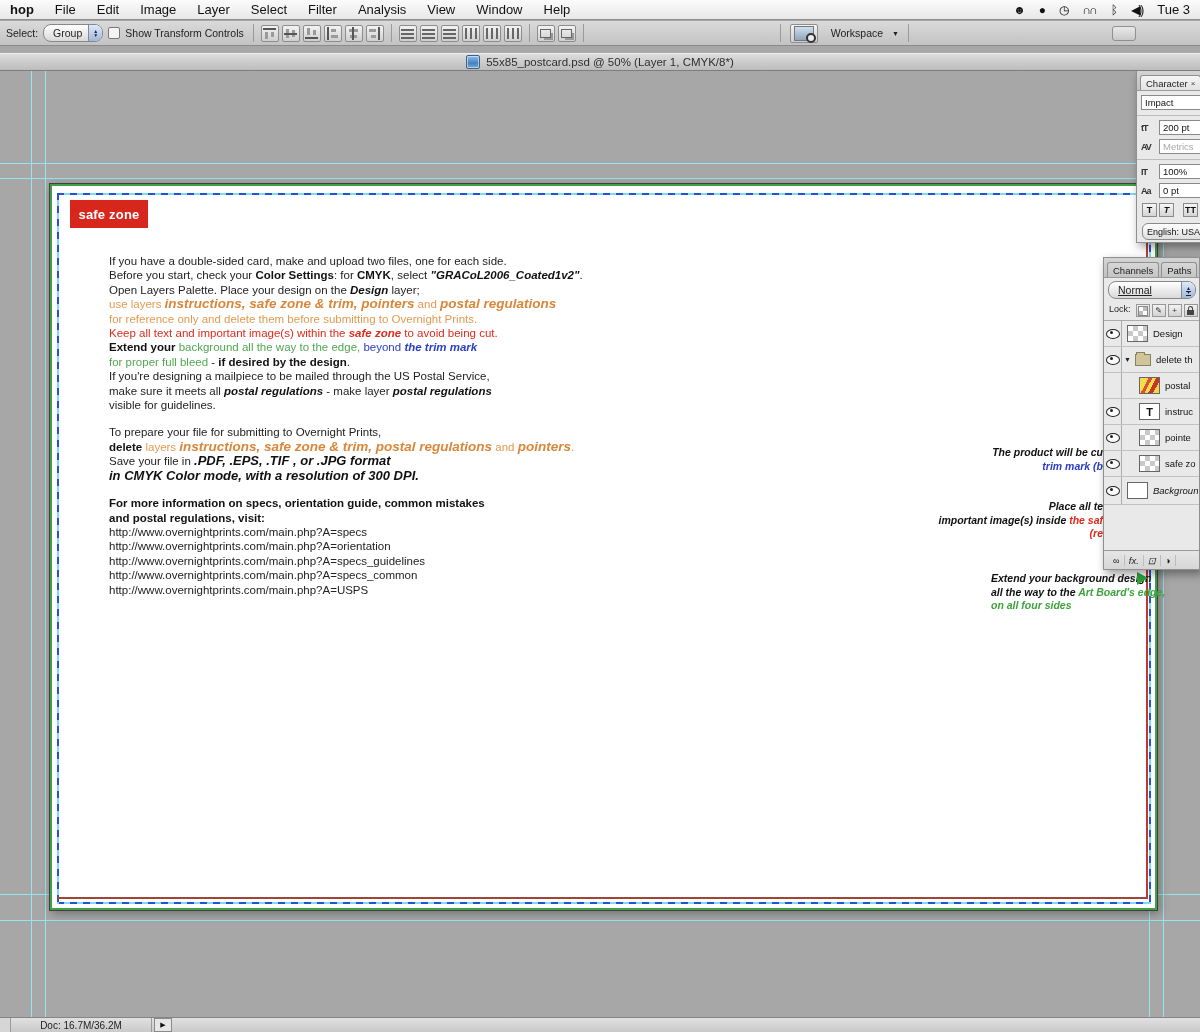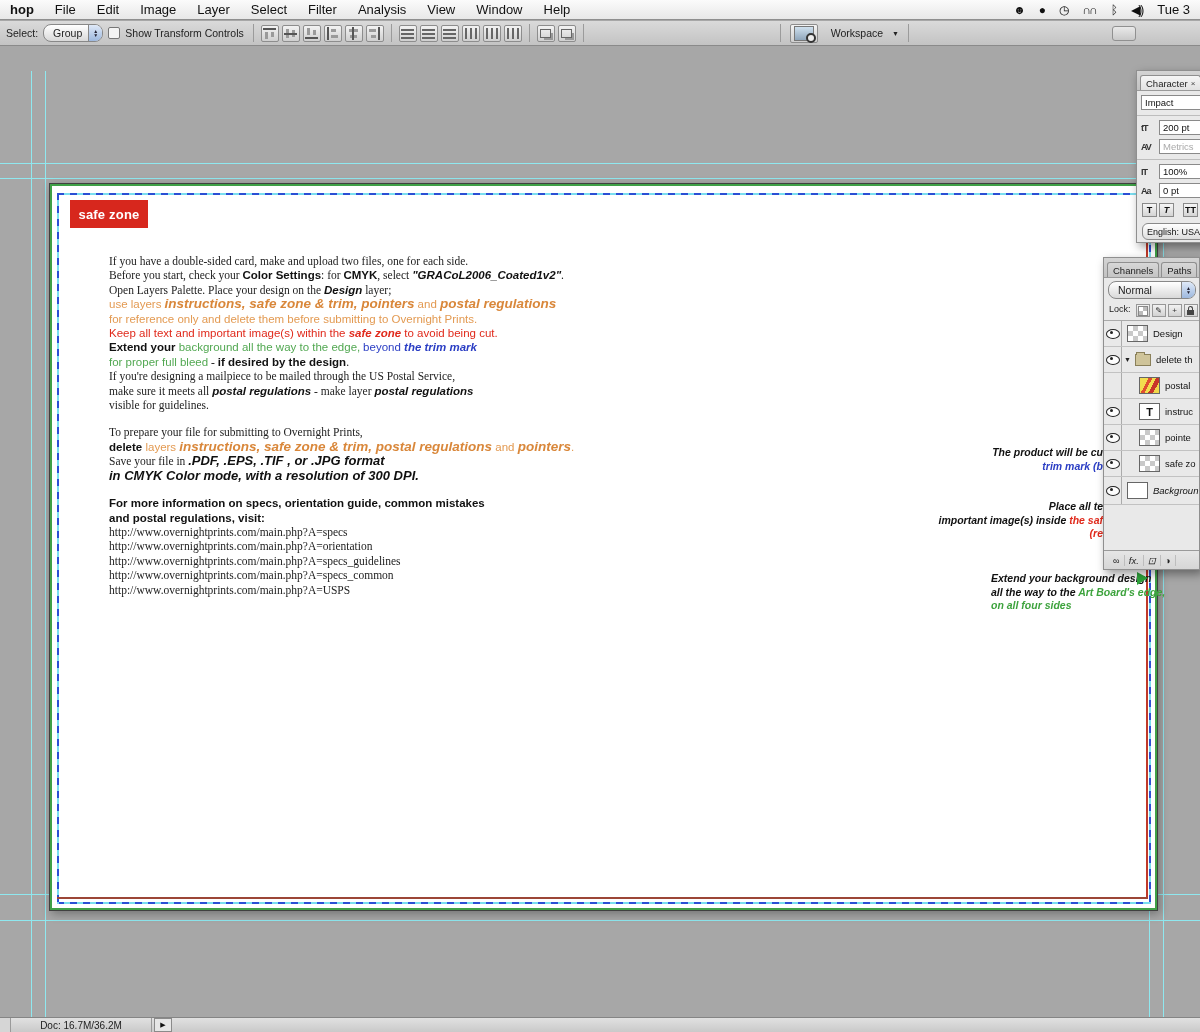--- a/index.html
+++ b/index.html
@@ -87,21 +87,21 @@
   .trim-h{position:absolute;left:7px;right:9px;bottom:11px;height:2px;background:#9c4636;}
   .safe-label{position:absolute;left:20px;top:16px;width:78px;height:28px;background:#d7271d;
     color:#fff;font-weight:bold;font-size:13px;display:flex;align-items:center;justify-content:center;letter-spacing:.2px;}
   .g-arrow{position:absolute;left:1087px;top:388px;width:0;height:0;border-top:6px solid transparent;
     border-bottom:7px solid transparent;border-left:11px solid #2fa43c;}
 
   
   #canvas-text{position:absolute;left:59px;top:70px;width:560px;}
   .cv-line{white-space:pre;font-size:11.5px;line-height:14.4px;min-height:14.4px;color:#222;}
   .cv-line.gap{margin-top:13px;}
-  .seg-k{color:#222;font-family:Liberation Serif, serif;}
+  .seg-k{color:#222;}
   .seg-kb{color:#111;font-weight:bold;}
   .seg-kbi{color:#111;font-weight:bold;font-style:italic;}
   .seg-o{color:#e39a52;}
   .seg-ob{color:#d9873a;font-weight:bold;font-style:italic;font-size:13.5px;}
   .seg-r{color:#e02a1c;}
   .seg-rb{color:#e02a1c;font-weight:bold;font-style:italic;}
   .seg-g{color:#52a852;}
   .seg-u{color:#2b3ec4;}
   .seg-ub{color:#2b3ec4;font-weight:bold;font-style:italic;}
   .seg-f{color:#111;font-weight:bold;font-style:italic;font-size:13px;}
@@ -262,20 +262,24 @@
     <span class="sep"></span>
     <button class="ws-btn">
         <span class="ic-ws"></span>
       </button>
     <span class="ws-label">Workspace</span>
     <span class="caret">▼</span>
     <span class="sep"></span>
     <span class="well-btn"></span>
   </div>
 
+  <div id="titlebar">
+    <span class="psd-ico"></span>
+    <span>55x85_postcard.psd @ 50% (Layer 1, CMYK/8*)</span>
+  </div>
 
   <div id="guides">
       <div class="guide-v" style="left: 31px;"></div>
       <div class="guide-v" style="left: 45px;"></div>
       <div class="guide-v" style="left: 1149px;"></div>
       <div class="guide-v" style="left: 1163px;"></div>
       <div class="guide-h" style="top: 163px;"></div>
       <div class="guide-h" style="top: 178px;"></div>
       <div class="guide-h" style="top: 894px;"></div>
       <div class="guide-h" style="top: 920px;"></div>
@@ -387,21 +391,21 @@
     <div class="tabstrip">
       <span class="ptab">
           <span>Channels</span>
         </span>
       <span class="ptab">
           <span>Paths</span>
         </span>
       <span class="ptab active"></span>
     </div>
     <div class="blend-row">
-      <span class="mac-select" style="width:86px;">
+      <span class="mac-select" style="width:86px;text-decoration:underline;">
         <span class="val" style="flex:1;">Normal</span>
         <span class="stepper">
             <span>▲</span>
             <span>▼</span>
           </span>
       </span>
     </div>
     <div class="lock-row">
       <span>Lock:</span>
       <span id="lock-buttons" style="display:flex;gap:2px;">

